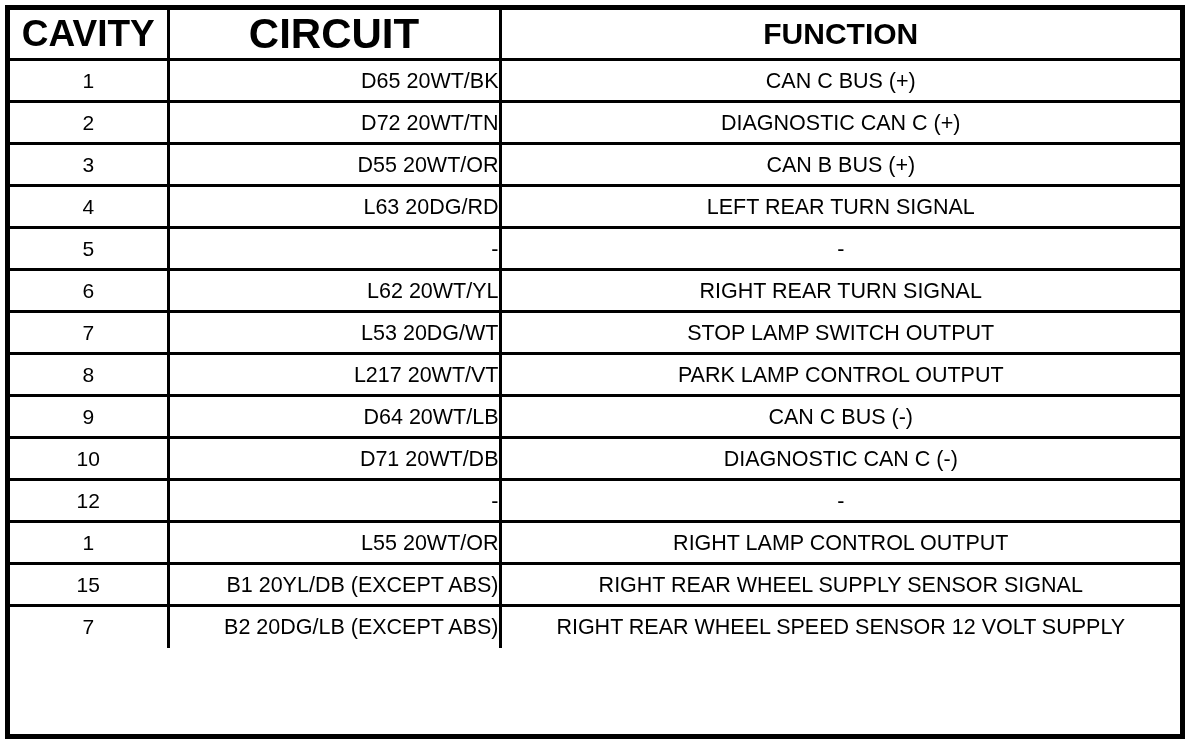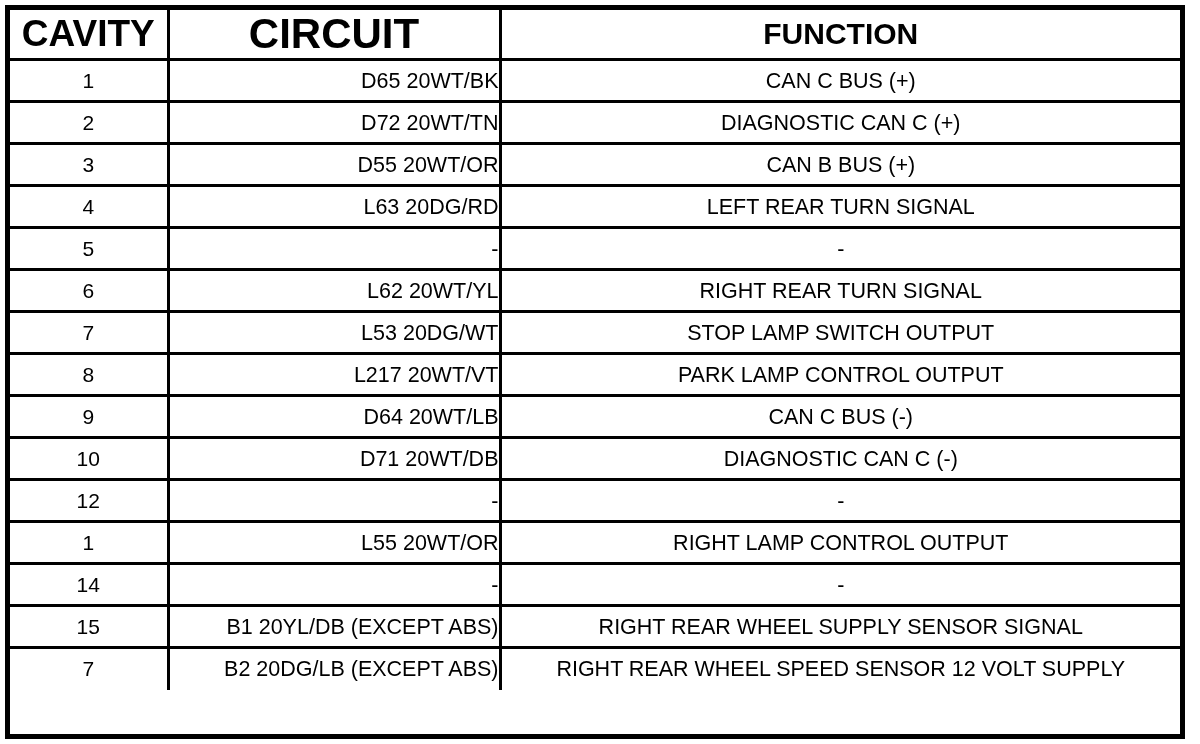--- a/index.html
+++ b/index.html
@@ -177,25 +177,20 @@
             <td class="cell-cavity">12</td>
             <td class="cell-circuit">-</td>
             <td class="cell-function">-</td>
           </tr>
           <tr>
             <td class="cell-cavity">1</td>
             <td class="cell-circuit">L55 20WT/OR</td>
             <td class="cell-function">RIGHT LAMP CONTROL OUTPUT</td>
           </tr>
           <tr>
-            <td class="cell-cavity">14</td>
-            <td class="cell-circuit">-</td>
-            <td class="cell-function">-</td>
-          </tr>
-          <tr>
             <td class="cell-cavity">15</td>
             <td class="cell-circuit">B1 20YL/DB (EXCEPT ABS)</td>
             <td class="cell-function">RIGHT REAR WHEEL SUPPLY SENSOR SIGNAL</td>
           </tr>
           <tr>
             <td class="cell-cavity">7</td>
             <td class="cell-circuit">B2 20DG/LB (EXCEPT ABS)</td>
             <td class="cell-function">RIGHT REAR WHEEL SPEED SENSOR 12 VOLT SUPPLY</td>
           </tr>
         </tbody>

